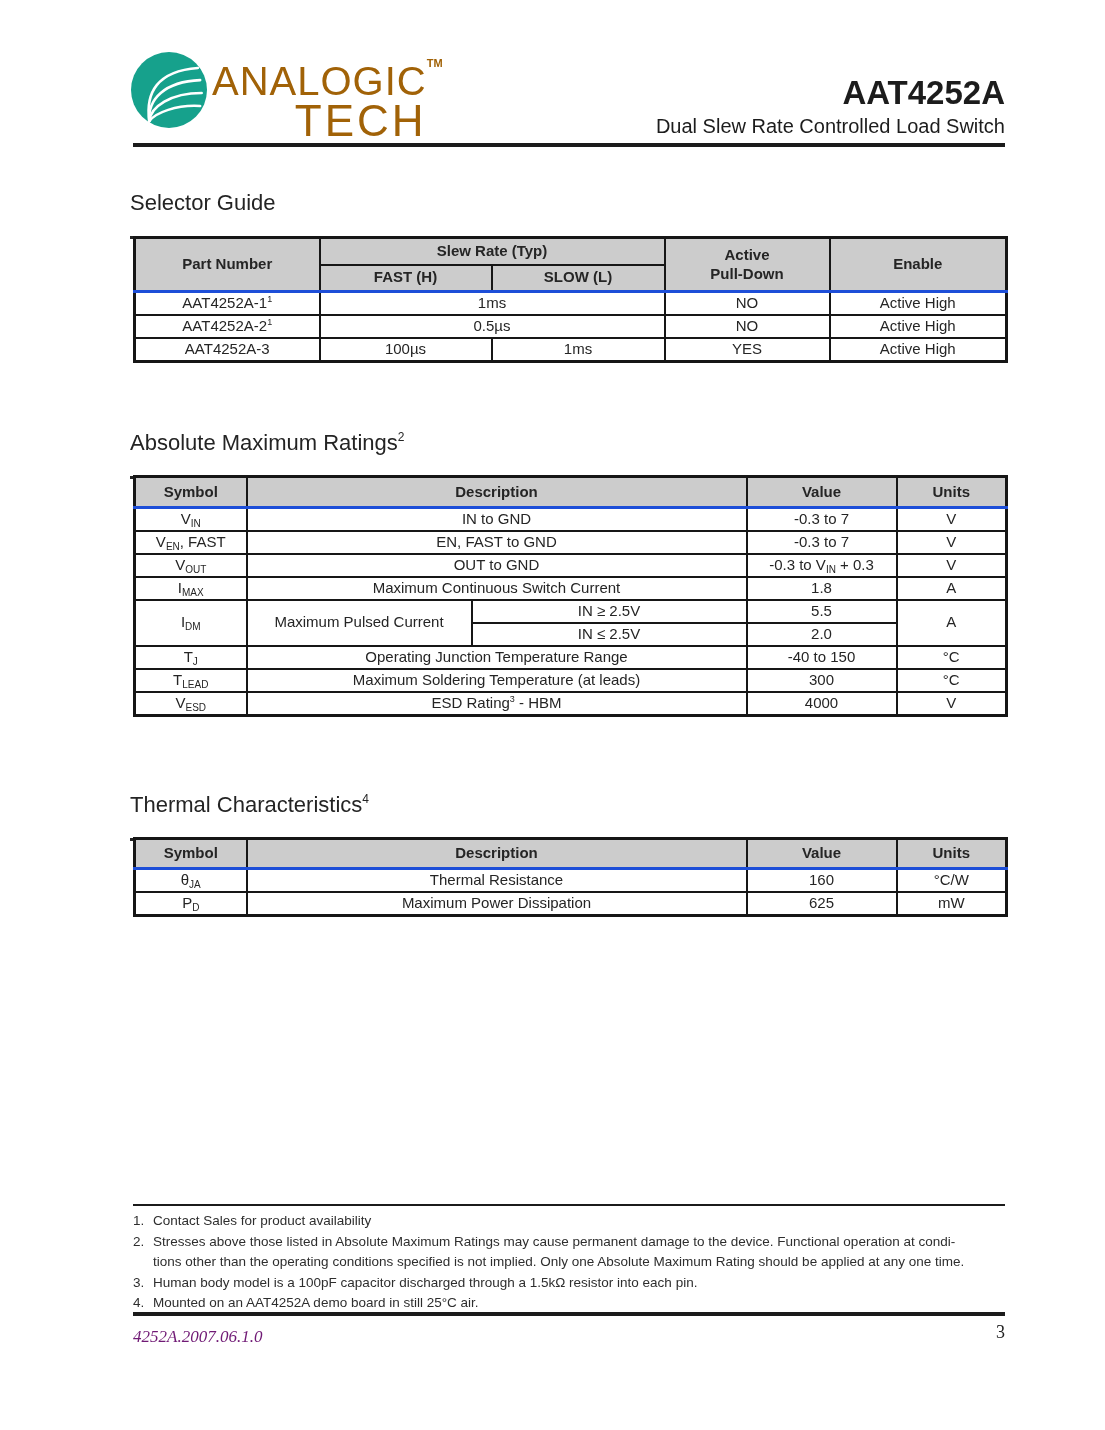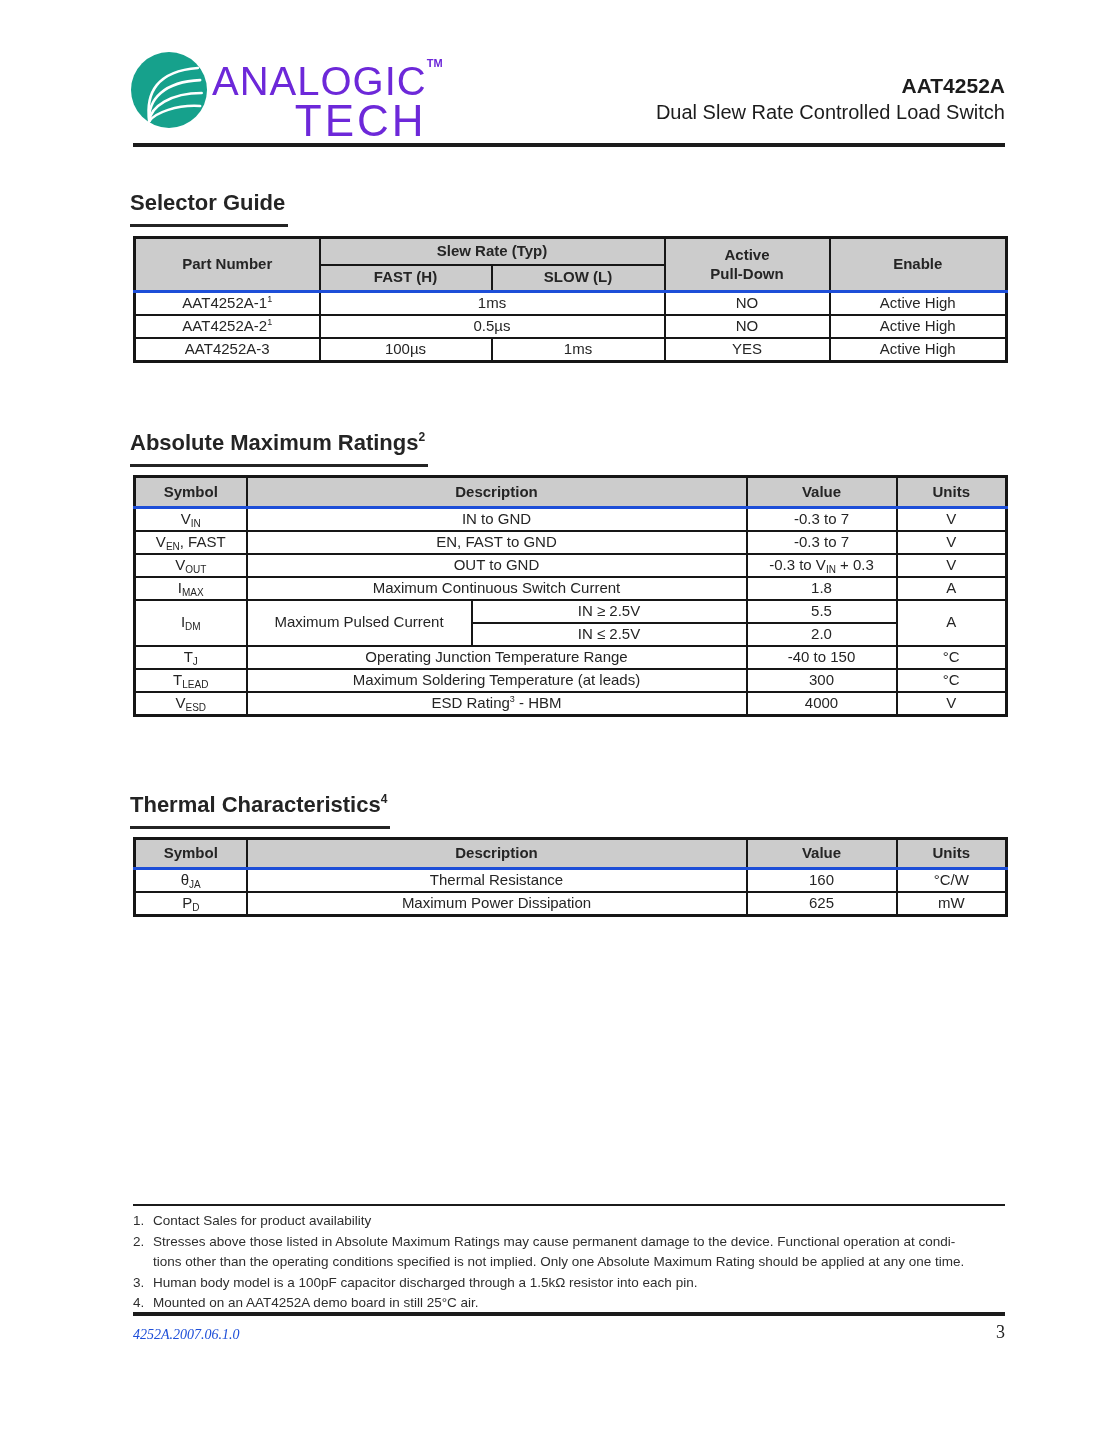--- a/index.html
+++ b/index.html
@@ -6,37 +6,37 @@
   .page{
     position:relative;
     width:1105px;height:1430px;
     background:#ffffff;
     font-family:"Liberation Sans", sans-serif;
     color:#222222;
     overflow:hidden;
   }
   
   .logo-mark{position:absolute;left:131px;top:52px;}
-  .logo-text{position:absolute;left:212px;top:58px;line-height:1;color:#6d28d9;}
+  .logo-text{position:absolute;left:212px;top:58px;line-height:1;color:#a16207;}
   .logo-line1{font-size:40px;font-weight:500;letter-spacing:1px;white-space:nowrap;}
   .logo-line1 .tm{font-size:11px;font-weight:700;vertical-align:28px;letter-spacing:0;}
   .logo-line2{font-size:44px;font-weight:500;letter-spacing:3px;text-align:right;padding-right:16px;margin-top:-2px;}
   .title-block{position:absolute;right:100px;top:74px;text-align:right;color:#1c1c1c;}
-  .part-no{font-size:21px;font-weight:700;letter-spacing:0;}
+  .part-no{font-size:33px;font-weight:700;letter-spacing:0;}
   .subtitle{font-size:20px;font-weight:400;margin-top:3px;}
   .rule{position:absolute;left:133px;width:872px;background:#1b1b1b;}
   .top-rule{top:143px;height:4px;}
   .fn-rule{top:1204px;height:2px;}
   .bottom-rule{top:1312px;height:4px;}
   
   .sheading{
     position:absolute;left:130px;
-    font-size:22px;font-weight:700;color:#242424;
+    font-size:22px;font-weight:400;color:#242424;
     border-bottom:3px solid #242424;
-    padding-bottom:9px;padding-right:3px;
+    padding-bottom:21px;padding-right:3px;
     display:inline-block;line-height:1.15;
   }
   .sheading sup{font-size:12px;vertical-align:9px;}
   .h-selector{top:190px;}
   .h-amr{top:430px;}
   .h-thermal{top:792px;}
   
   table.dtable{
     position:absolute;left:133px;
     border-collapse:collapse;table-layout:fixed;
@@ -67,21 +67,21 @@
   #t-amr thead tr{height:31px;}
   #t-amr tbody tr{height:23px;}
   #t-thermal{top:837px;}
   #t-thermal thead tr{height:30px;}
   #t-thermal tbody tr{height:22px;}
   
   .footnotes{position:absolute;left:133px;top:1211px;width:874px;font-size:13.5px;line-height:20.5px;color:#2e2e2e;}
   .fn{display:flex;}
   .fn-num{width:20px;flex:0 0 20px;}
   .fn-text{flex:1;}
-  .doc-id{position:absolute;left:133px;top:1327px;font-family:"Liberation Serif", serif;font-style:italic;font-size:14px;color:#1d4ed8;}
+  .doc-id{position:absolute;left:133px;top:1327px;font-family:"Liberation Serif", serif;font-style:italic;font-size:17px;color:#701a75;}
   .page-num{position:absolute;right:100px;top:1322px;font-family:"Liberation Serif", serif;font-size:18px;color:#222;}
 </style>
 </head>
 <body>
 
 <div class="page">
 
   <svg class="logo-mark" width="76" height="76" viewBox="0 0 100 100">
     <circle cx="50" cy="50" r="50" fill="#16a18c"></circle>
     <g stroke="#ffffff" stroke-width="3.4" fill="none" stroke-linecap="round">

